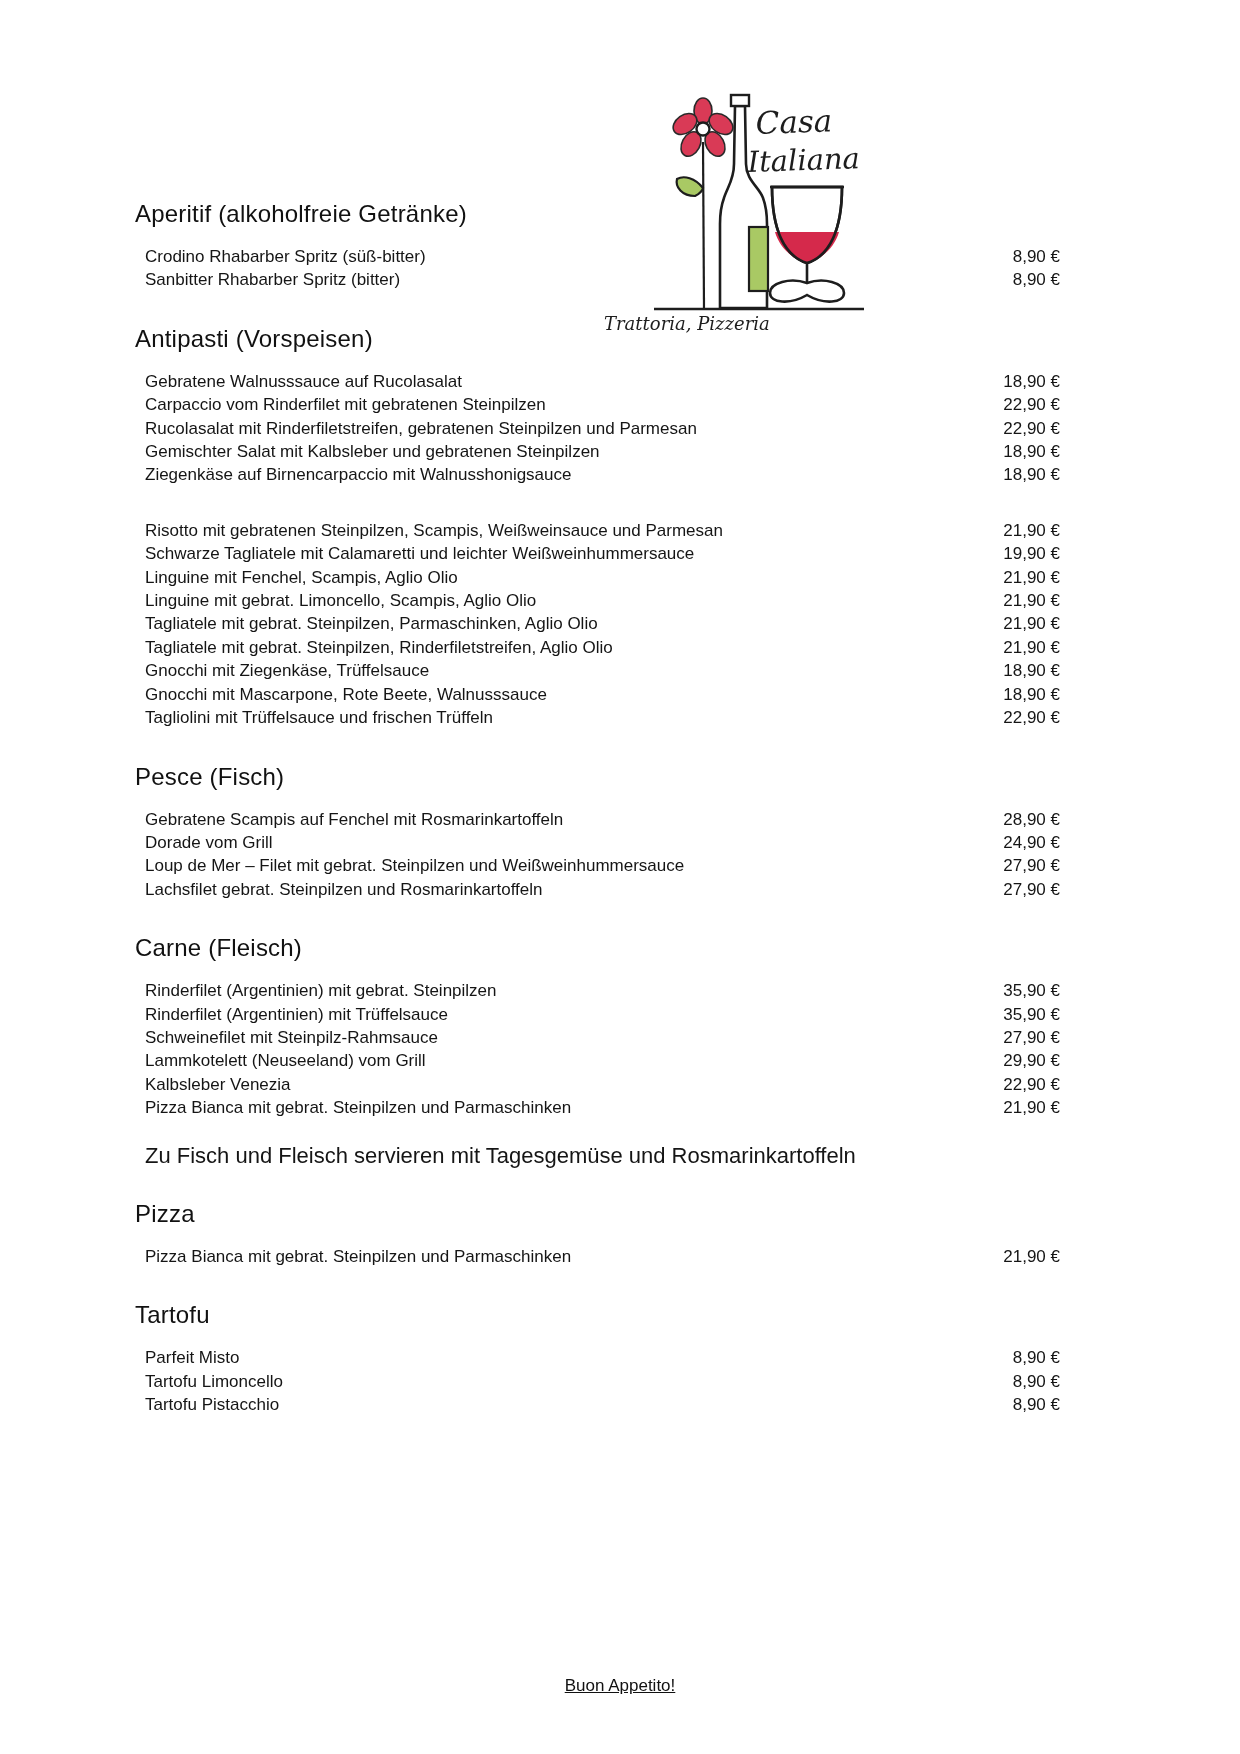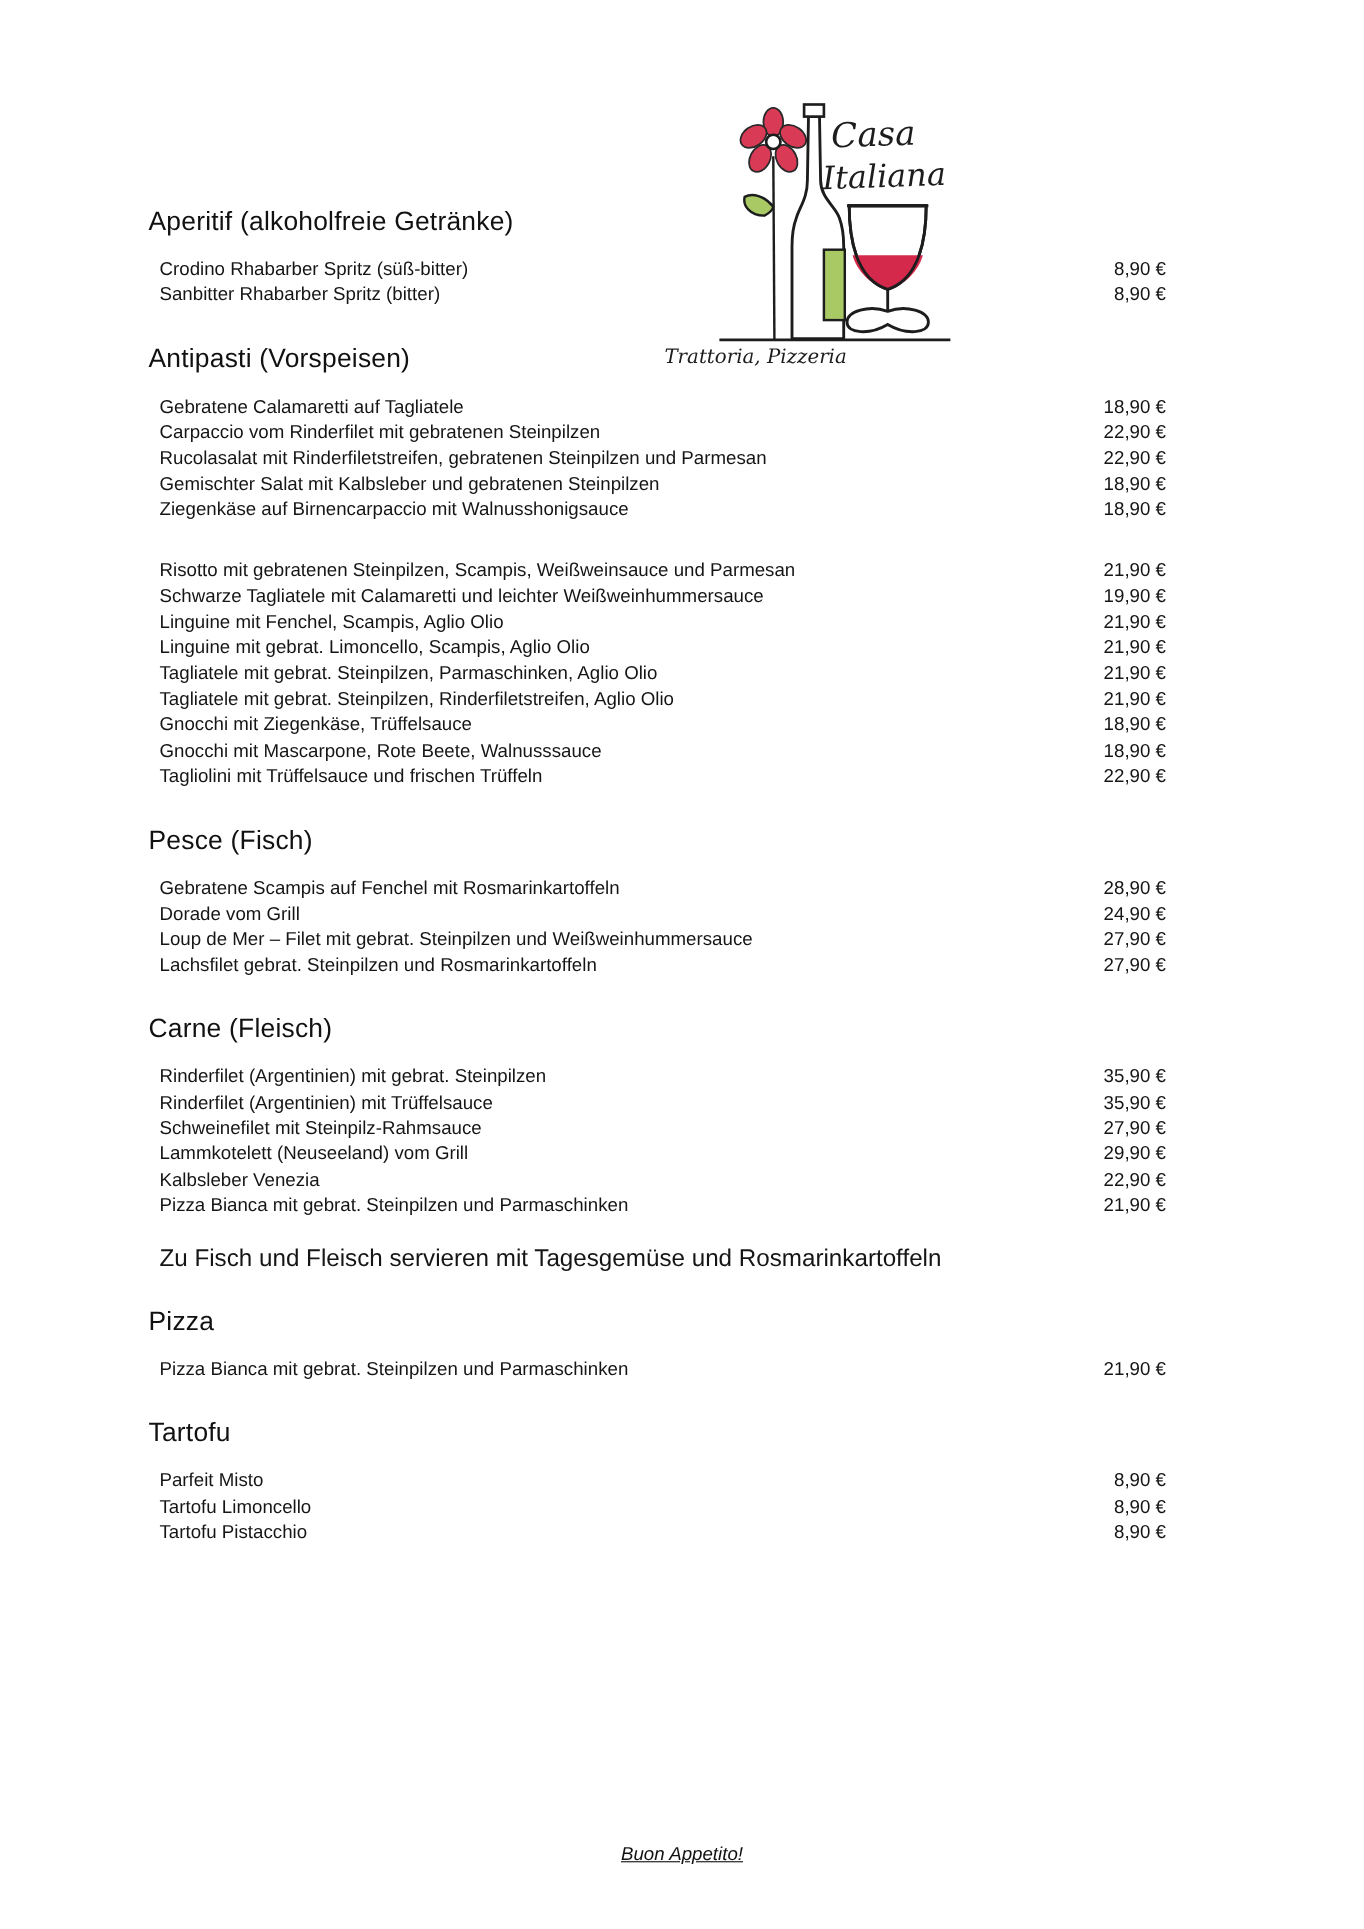--- a/index.html
+++ b/index.html
@@ -14,21 +14,21 @@
   
   .logo{position:absolute;left:598px;top:84px;width:272px;height:252px;}
   .logo svg{display:block;width:100%;height:100%;}
   .brand-script{font-family:"DejaVu Serif",serif;font-style:italic;}
   
   .content{
     position:absolute;left:135px;top:0;width:925px;
     padding-top:183px;
   }
   .menu-section{margin-top:32px;}
-  .menu-section:first-child{margin-top:4px;}
+  .menu-section:first-child{margin-top:16px;}
   .menu-section h2{
     margin:0 0 16px 0;
     font-size:24px;font-weight:400;line-height:30px;
     color:#111;letter-spacing:0.2px;
   }
   .rows{padding-left:10px;}
   .row{
     display:flex;align-items:baseline;
     font-size:17px;line-height:23.4px;
   }
@@ -37,21 +37,21 @@
   .section-note{
     margin:24px 0 0 0;padding-left:10px;
     font-size:22px;line-height:23.4px;
   }
   
   .footer{
     position:absolute;left:0;top:1676px;width:1240px;
     text-align:center;
   }
   .footer span{
-    font-size:17px;font-style:italic;text-decoration:underline;
+    font-size:17px;text-decoration:underline;
     color:#111;
   }
 </style>
 </head>
 <body>
 
 <div class="page">
 
   <div class="logo">
     <svg viewBox="0 0 272 252">
@@ -114,21 +114,21 @@
       <span class="dish">Sanbitter Rhabarber Spritz (bitter)</span>
       <span class="price">8,90 €</span>
     </div>
   </div>
     </section>
 
     <section class="menu-section">
       <h2>Antipasti (Vorspeisen)</h2>
       <div class="rows">
     <div class="row">
-      <span class="dish">Gebratene Calamaretti auf Tagliatele</span>
+      <span class="dish">Gebratene Walnusssauce auf Rucolasalat</span>
       <span class="price">18,90 €</span>
     </div>
 
     <div class="row">
       <span class="dish">Carpaccio vom Rinderfilet mit gebratenen Steinpilzen</span>
       <span class="price">22,90 €</span>
     </div>
 
     <div class="row">
       <span class="dish">Rucolasalat mit Rinderfiletstreifen, gebratenen Steinpilzen und Parmesan</span>

